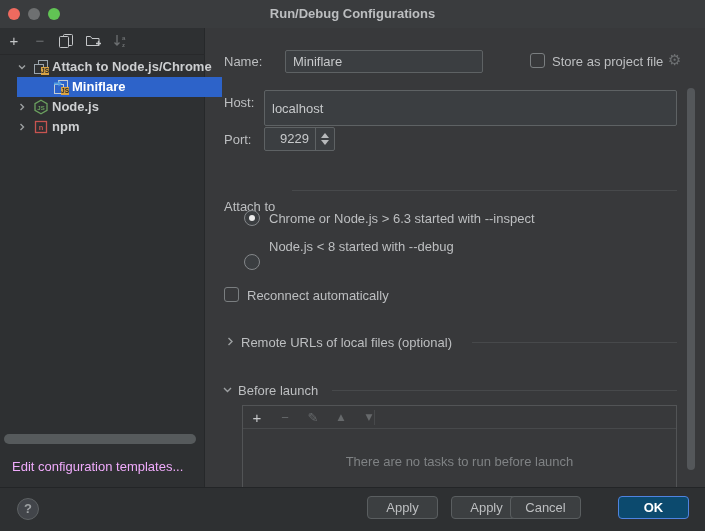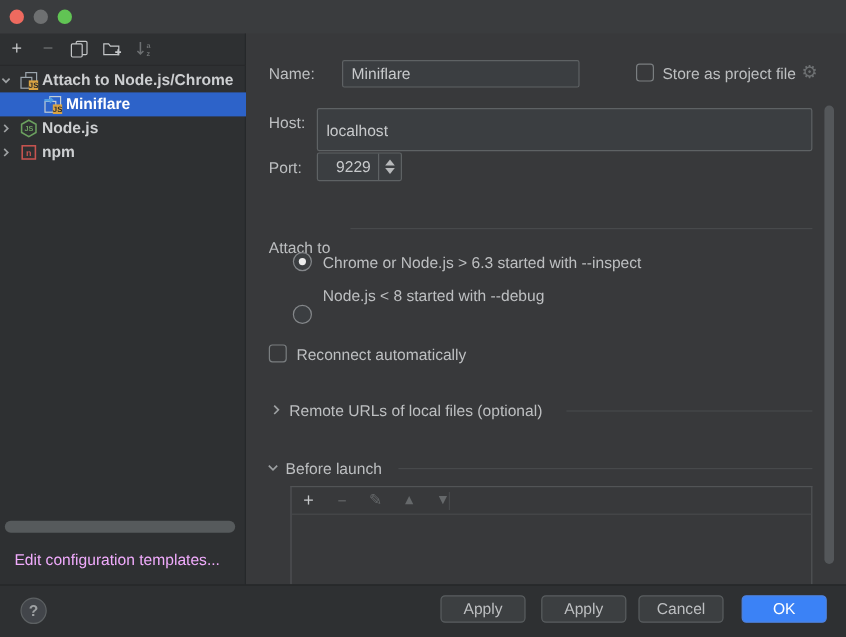--- a/index.html
+++ b/index.html
@@ -18,21 +18,21 @@
   #tl-close{left:8px;background:#ee6a5f;}
   #tl-min{left:28px;background:#6e7071;}
   #tl-zoom{left:48px;background:#61c454;}
   #win-title{left:0;top:6px;width:705px;text-align:center;font-weight:bold;color:#bcbec0;}
 
   
   #sidebar{left:0;top:28px;width:205px;height:459px;background:#2e3032;border-right:1px solid #26282a;box-sizing:border-box;}
   #sb-toolbar{left:0;top:28px;width:205px;height:27px;border-bottom:1px solid #28292b;box-sizing:border-box;}
   .tbi{top:33px;width:16px;height:16px;line-height:16px;text-align:center;color:#c4c6c8;font-size:15px;}
   .tbi.dim{color:#6d7072;}
-  .tree-row{left:0;width:205px;height:20px;line-height:20px;white-space:nowrap;overflow:hidden;display:flex;align-items:center;}
+  .tree-row{left:17px;width:205px;height:20px;line-height:20px;white-space:nowrap;overflow:hidden;display:flex;align-items:center;}
   .tree-row .chev{width:16px;text-align:center;flex:0 0 16px;color:#9da0a2;}
   .tree-label{font-weight:bold;color:#cdcfd1;margin-left:3px;}
   .tree-row.selected{background:#2d63c9;}
   .tree-row.selected .tree-label{color:#ffffff;}
   .ticon{width:16px;height:16px;flex:0 0 16px;position:relative;}
   #hscroll{left:4px;top:434px;width:192px;height:10px;border-radius:5px;background:#565a5c;}
   #edit-templates{left:12px;top:459px;color:#f0abfc;cursor:pointer;}
 
   
   .flabel{color:#bdbfc1;}
@@ -86,32 +86,33 @@
   #vscroll{left:687px;top:88px;width:8px;height:382px;border-radius:4px;background:#54575a;}
 
   
   #footer{left:0;top:487px;width:705px;height:44px;background:#2e3032;border-top:1px solid #232527;box-sizing:border-box;}
   #help-btn{left:17px;top:498px;width:22px;height:22px;border-radius:50%;background:#42454a;border:1px solid #5d6163;box-sizing:border-box;
             color:#9ea1a3;text-align:center;line-height:20px;font-weight:bold;}
   .btn{top:496px;height:23px;width:71px;background:#3c3f41;border:1px solid #5a5e60;border-radius:4px;box-sizing:border-box;
        color:#bdbfc1;text-align:center;line-height:21px;cursor:pointer;}
   #btn-debug{left:367px;}
   #btn-apply{left:451px;}
-  #btn-cancel{left:532px;}
-  #btn-ok{left:618px;background:#3b82f6;border-color:#4f83e0;color:#ffffff;}
+  #btn-cancel{left:510px;}
+  #btn-ok{left:618px;background:#0c4a6e;border-color:#4f83e0;color:#ffffff;font-weight:bold;}
 
   svg{display:block;}
 </style>
 </head>
 <body>
 
 <div id="titlebar" class="abs">
   <div id="tl-close" class="abs traffic"></div>
   <div id="tl-min" class="abs traffic"></div>
   <div id="tl-zoom" class="abs traffic"></div>
+  <div id="win-title" class="abs">Run/Debug Configurations</div>
 </div>
 
 <div id="sidebar" class="abs"></div>
 
 <div id="sb-toolbar" class="abs"></div>
 <div class="abs tbi" style="left:6px;">+</div>
 <div class="abs tbi dim" style="left:32px;">−</div>
 <div class="abs tbi" style="left:58px;">
   <svg width="16" height="16" viewBox="0 0 16 16">
     <rect x="5.5" y="1.5" width="9" height="11" rx="1" fill="none" stroke="#c4c6c8"></rect>
@@ -244,20 +245,21 @@
 
 <div id="bl-panel" class="abs">
   <div id="bl-toolbar" class="abs">
     <span class="bli on" style="margin-left:6px;">+</span>
     <span class="bli">−</span>
     <span class="bli" style="font-family:'DejaVu Sans',sans-serif;">✎</span>
     <span class="bli" style="font-size:9px;font-family:'DejaVu Sans',sans-serif;">▲</span>
     <span class="bli" style="font-size:9px;font-family:'DejaVu Sans',sans-serif;">▼</span>
   </div>
   <div id="bl-sep" class="abs"></div>
+  <div id="bl-message" class="abs">There are no tasks to run before launch</div>
 </div>
 
 <div id="vscroll" class="abs"></div>
 
 <div id="footer" class="abs"></div>
 <div id="help-btn" class="abs">?</div>
 <div id="btn-debug" class="abs btn">Apply</div>
 <div id="btn-apply" class="abs btn">Apply</div>
 <div id="btn-cancel" class="abs btn">Cancel</div>
 <div id="btn-ok" class="abs btn">OK</div>

